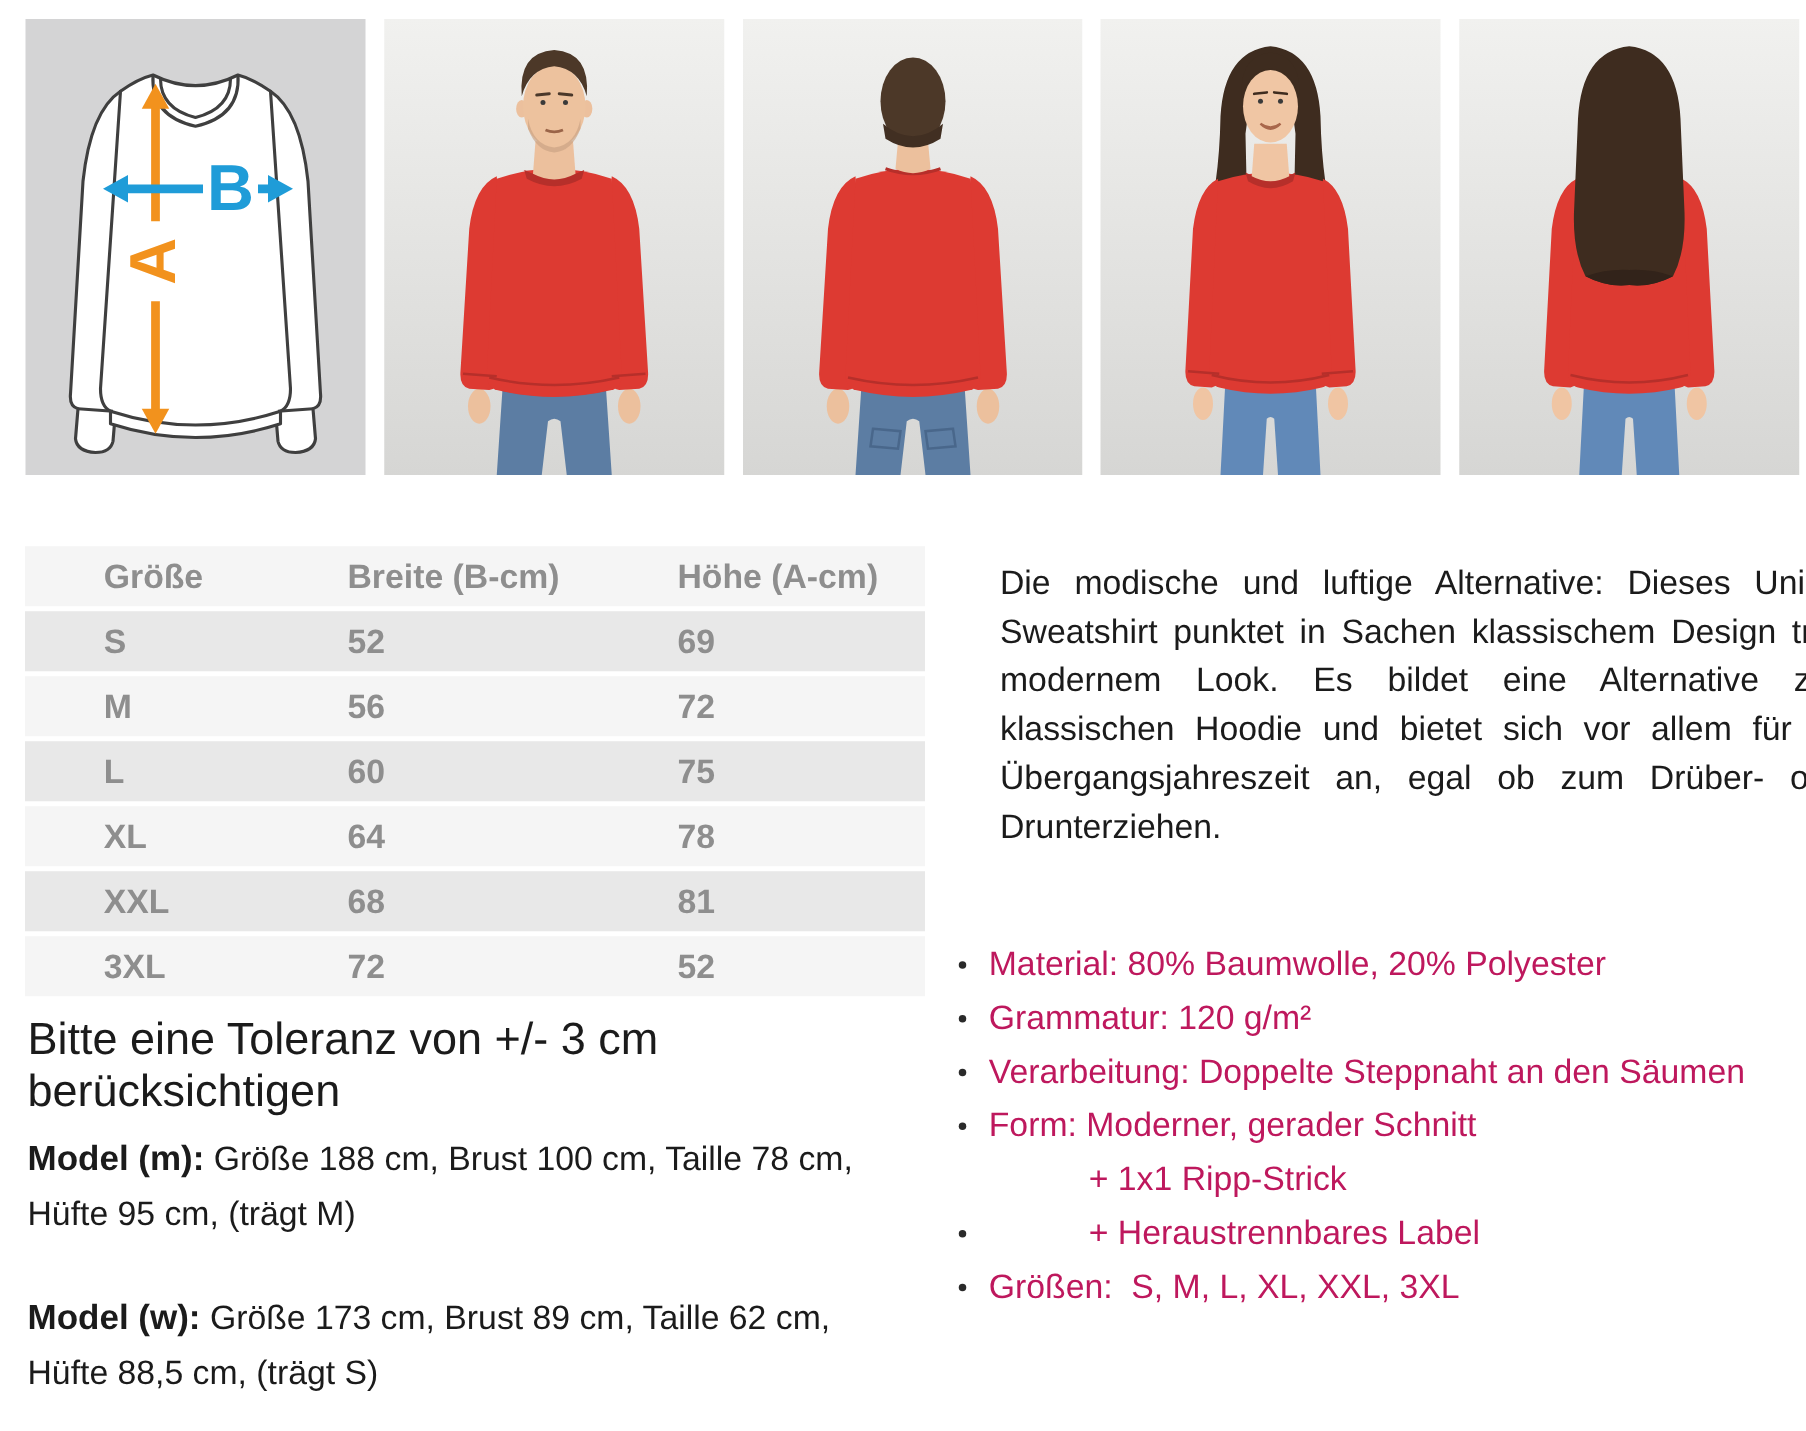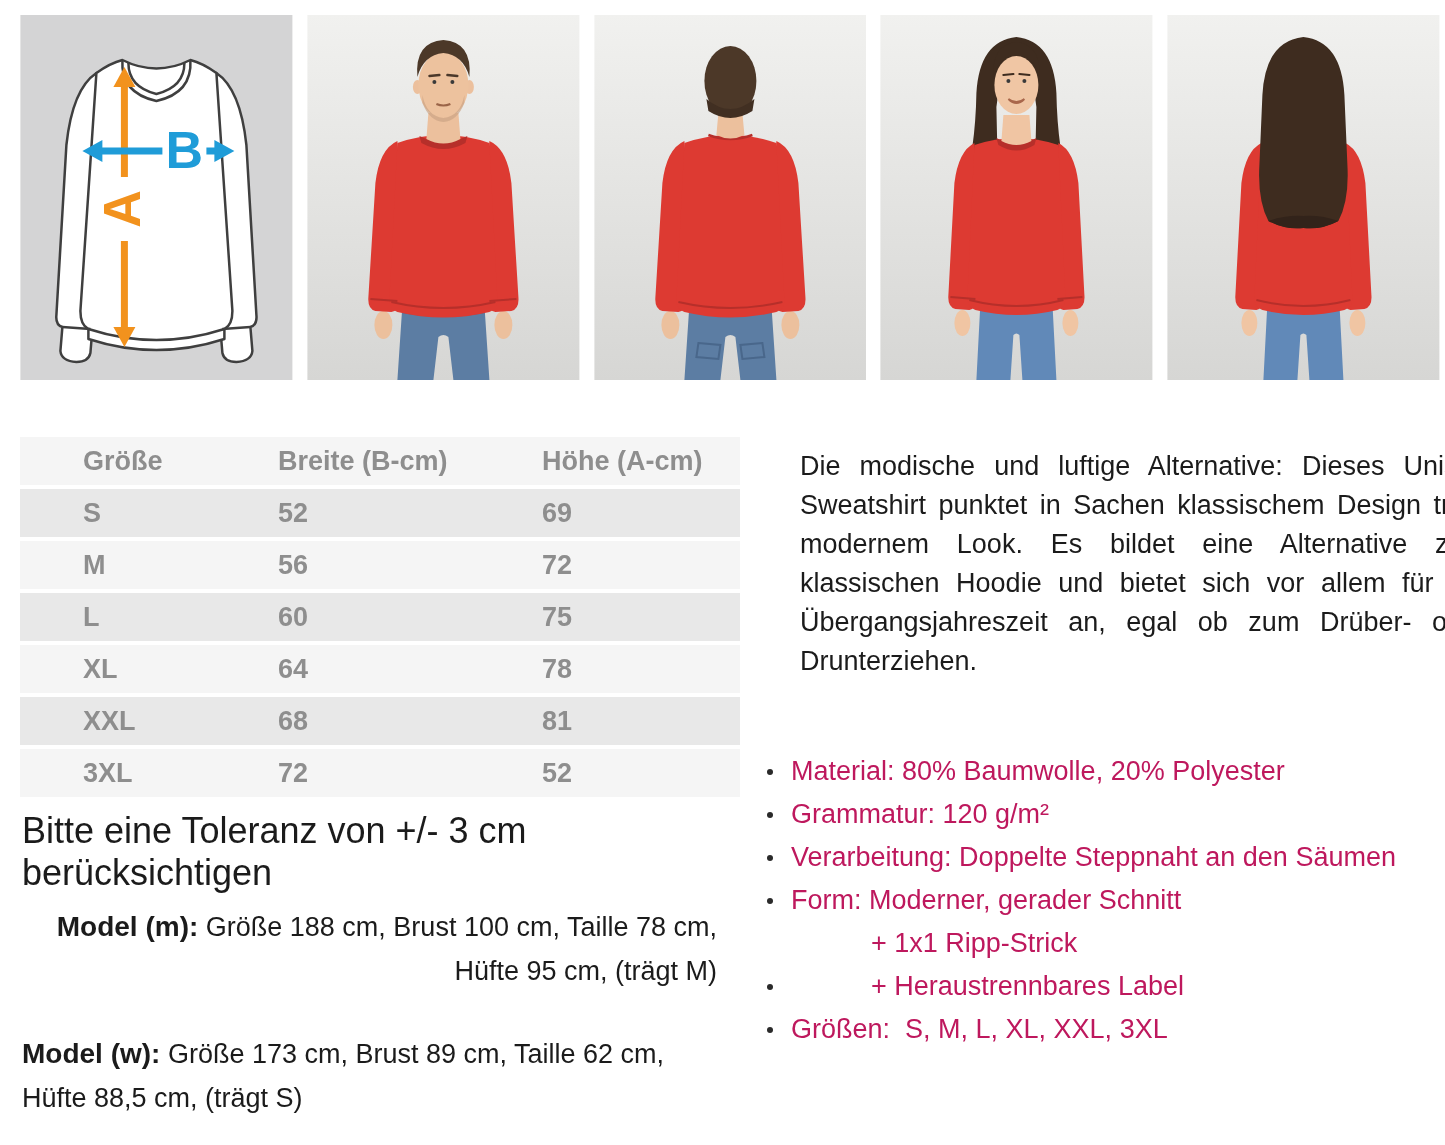--- a/index.html
+++ b/index.html
@@ -20,21 +20,21 @@
         align-items:center;background:#f5f5f5;color:#8e8e8e;font-size:27px;}
   .trow.alt{background:#e8e8e8;}
   .trow .c1{padding-left:63px;}
 
   .tolerance{position:absolute;left:22px;top:810px;width:700px;
              font-size:36px;color:#1b1b1b;}
 
   .model-block{position:absolute;left:22px;width:695px;
                font-size:27px;line-height:44px;color:#1b1b1b;}
   .model-block b{font-size:28px;font-weight:bold;}
-  #model-m{top:905px;text-align:right;}
+  #model-m{top:905px;}
   #model-w{top:1032px;}
 
   
   .description{position:absolute;left:757px;top:447px;width:686px;
                font-size:27px;line-height:39px;text-align:justify;color:#1b1b1b;margin-left:43px;}
   .features{position:absolute;left:757px;top:744px;width:686px;
             list-style:none;margin:6px;padding:0;font-size:27px;line-height:43px;color:#be185d;}
   .features li{position:relative;padding-left:28px;}
   .dot{position:absolute;left:4px;top:19px;width:6px;height:6px;border-radius:50%;
        background:#2a2a2a;}

